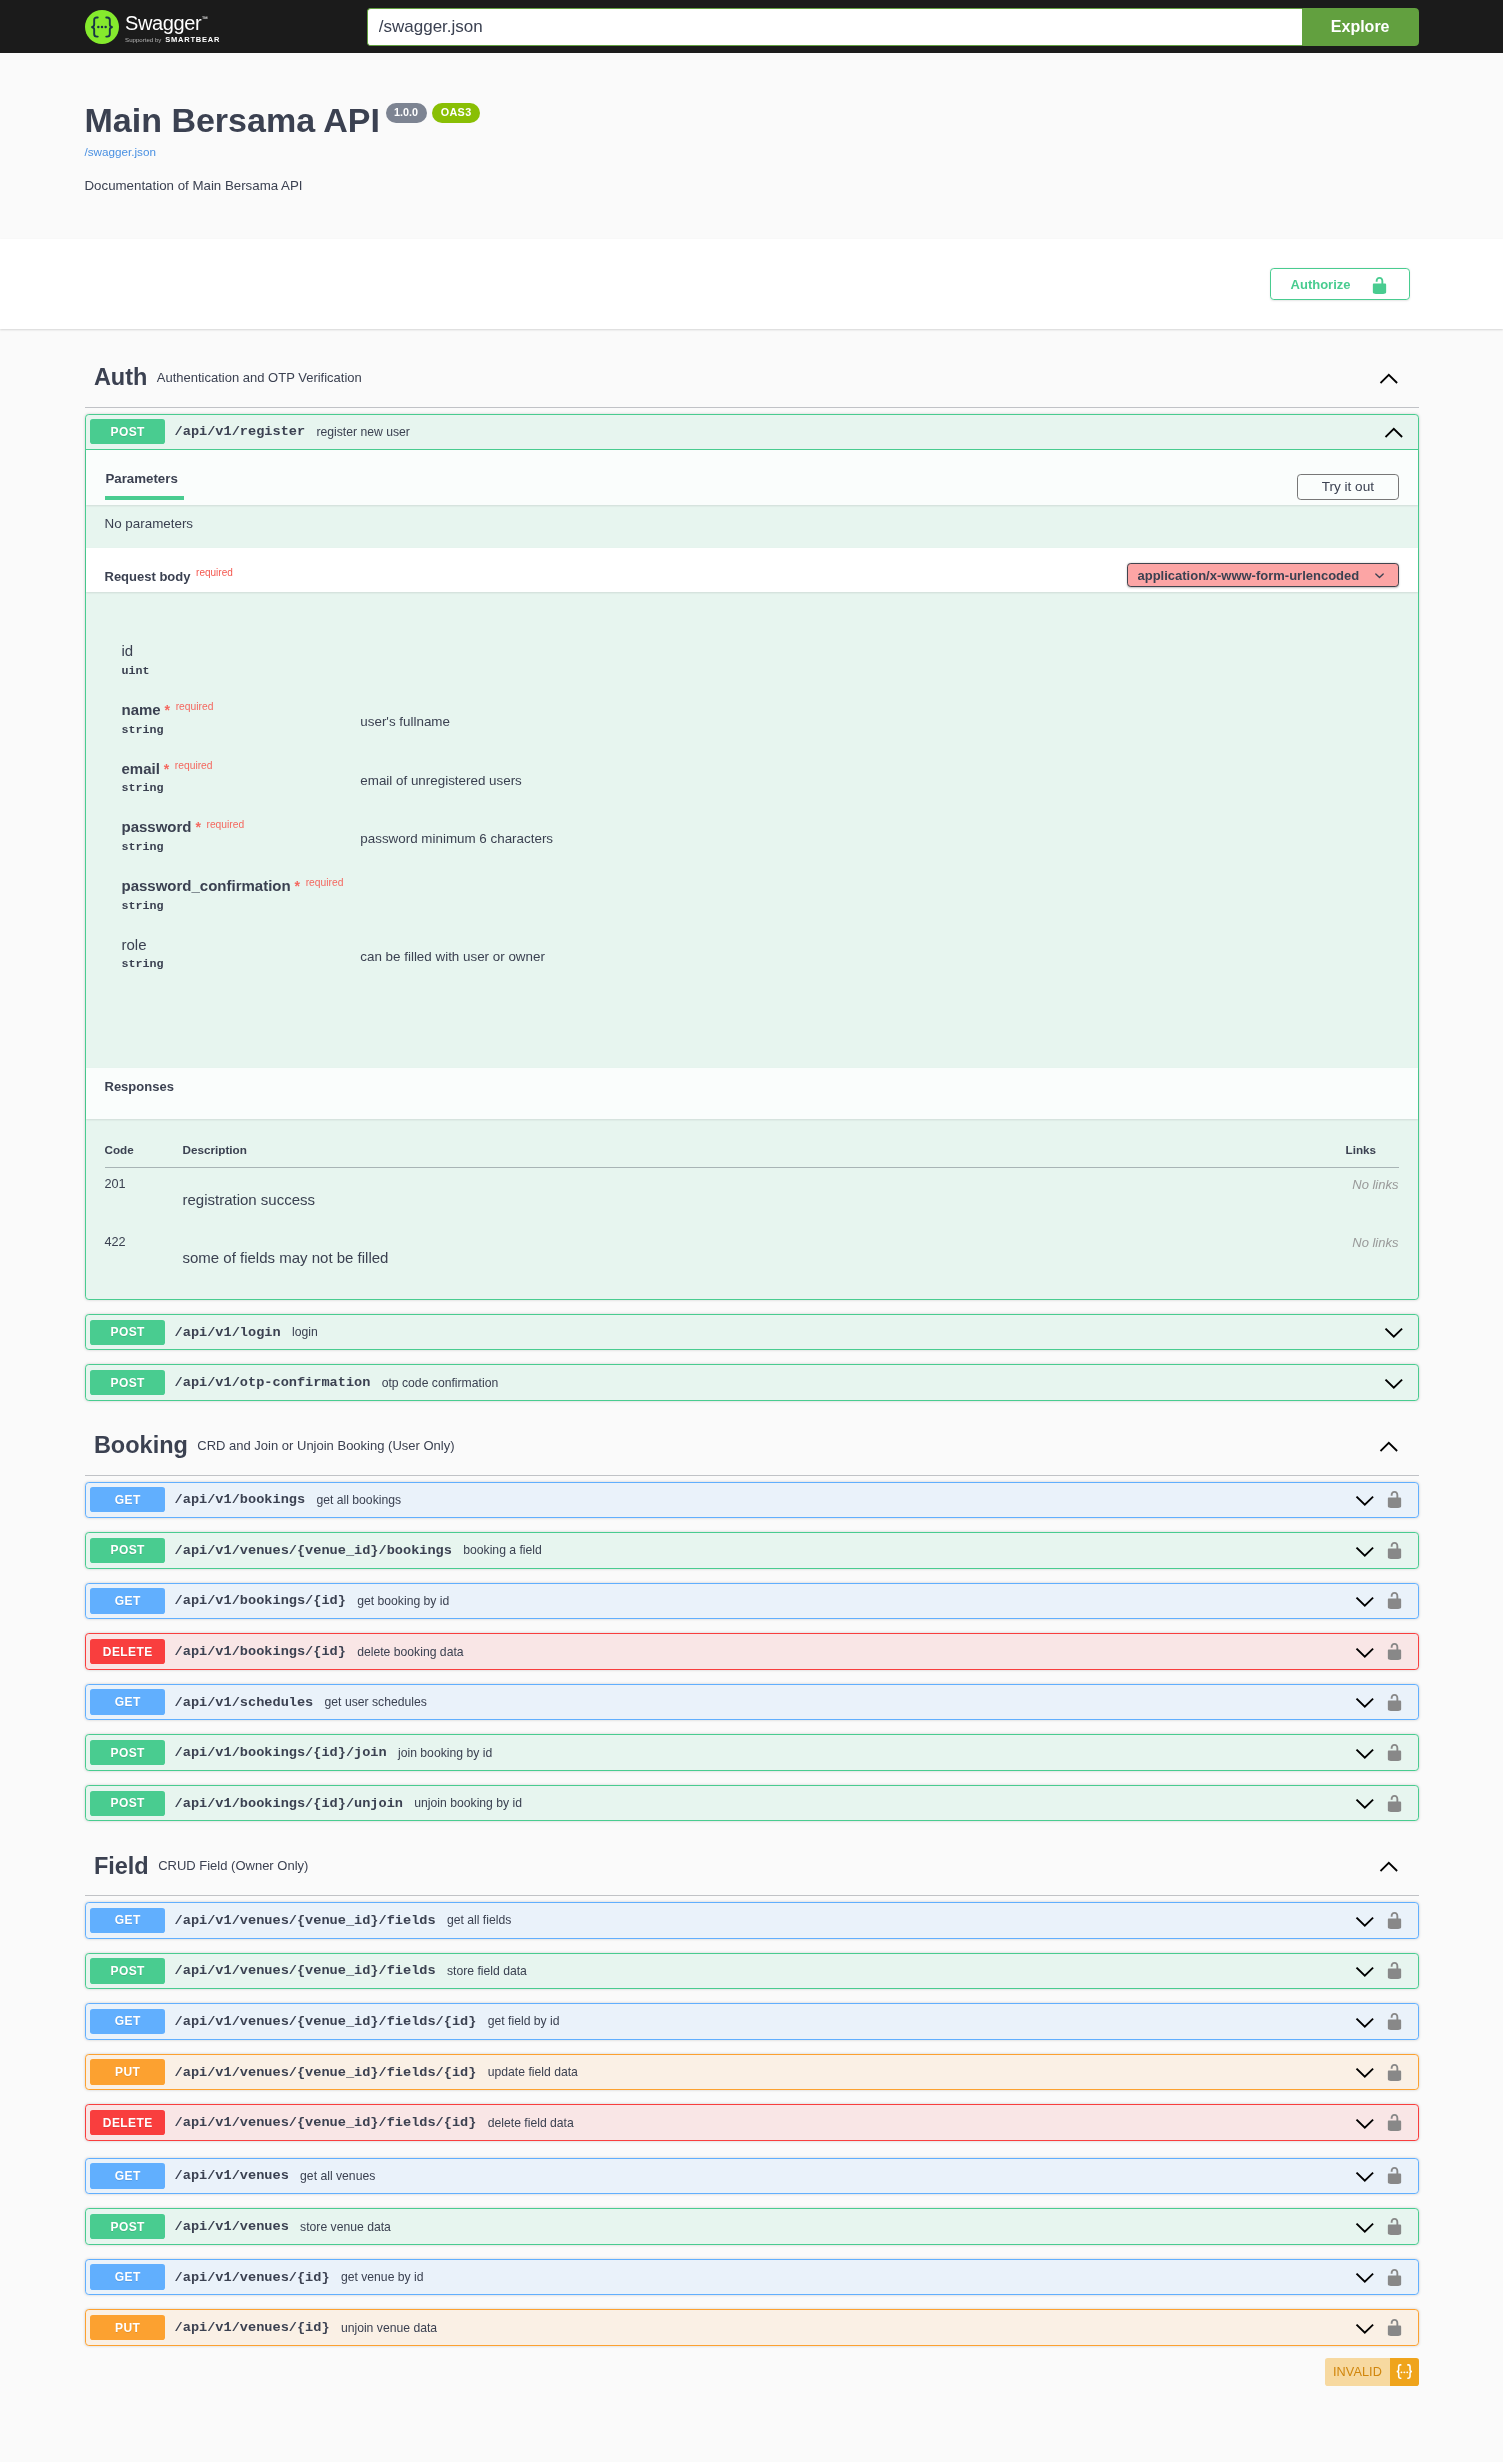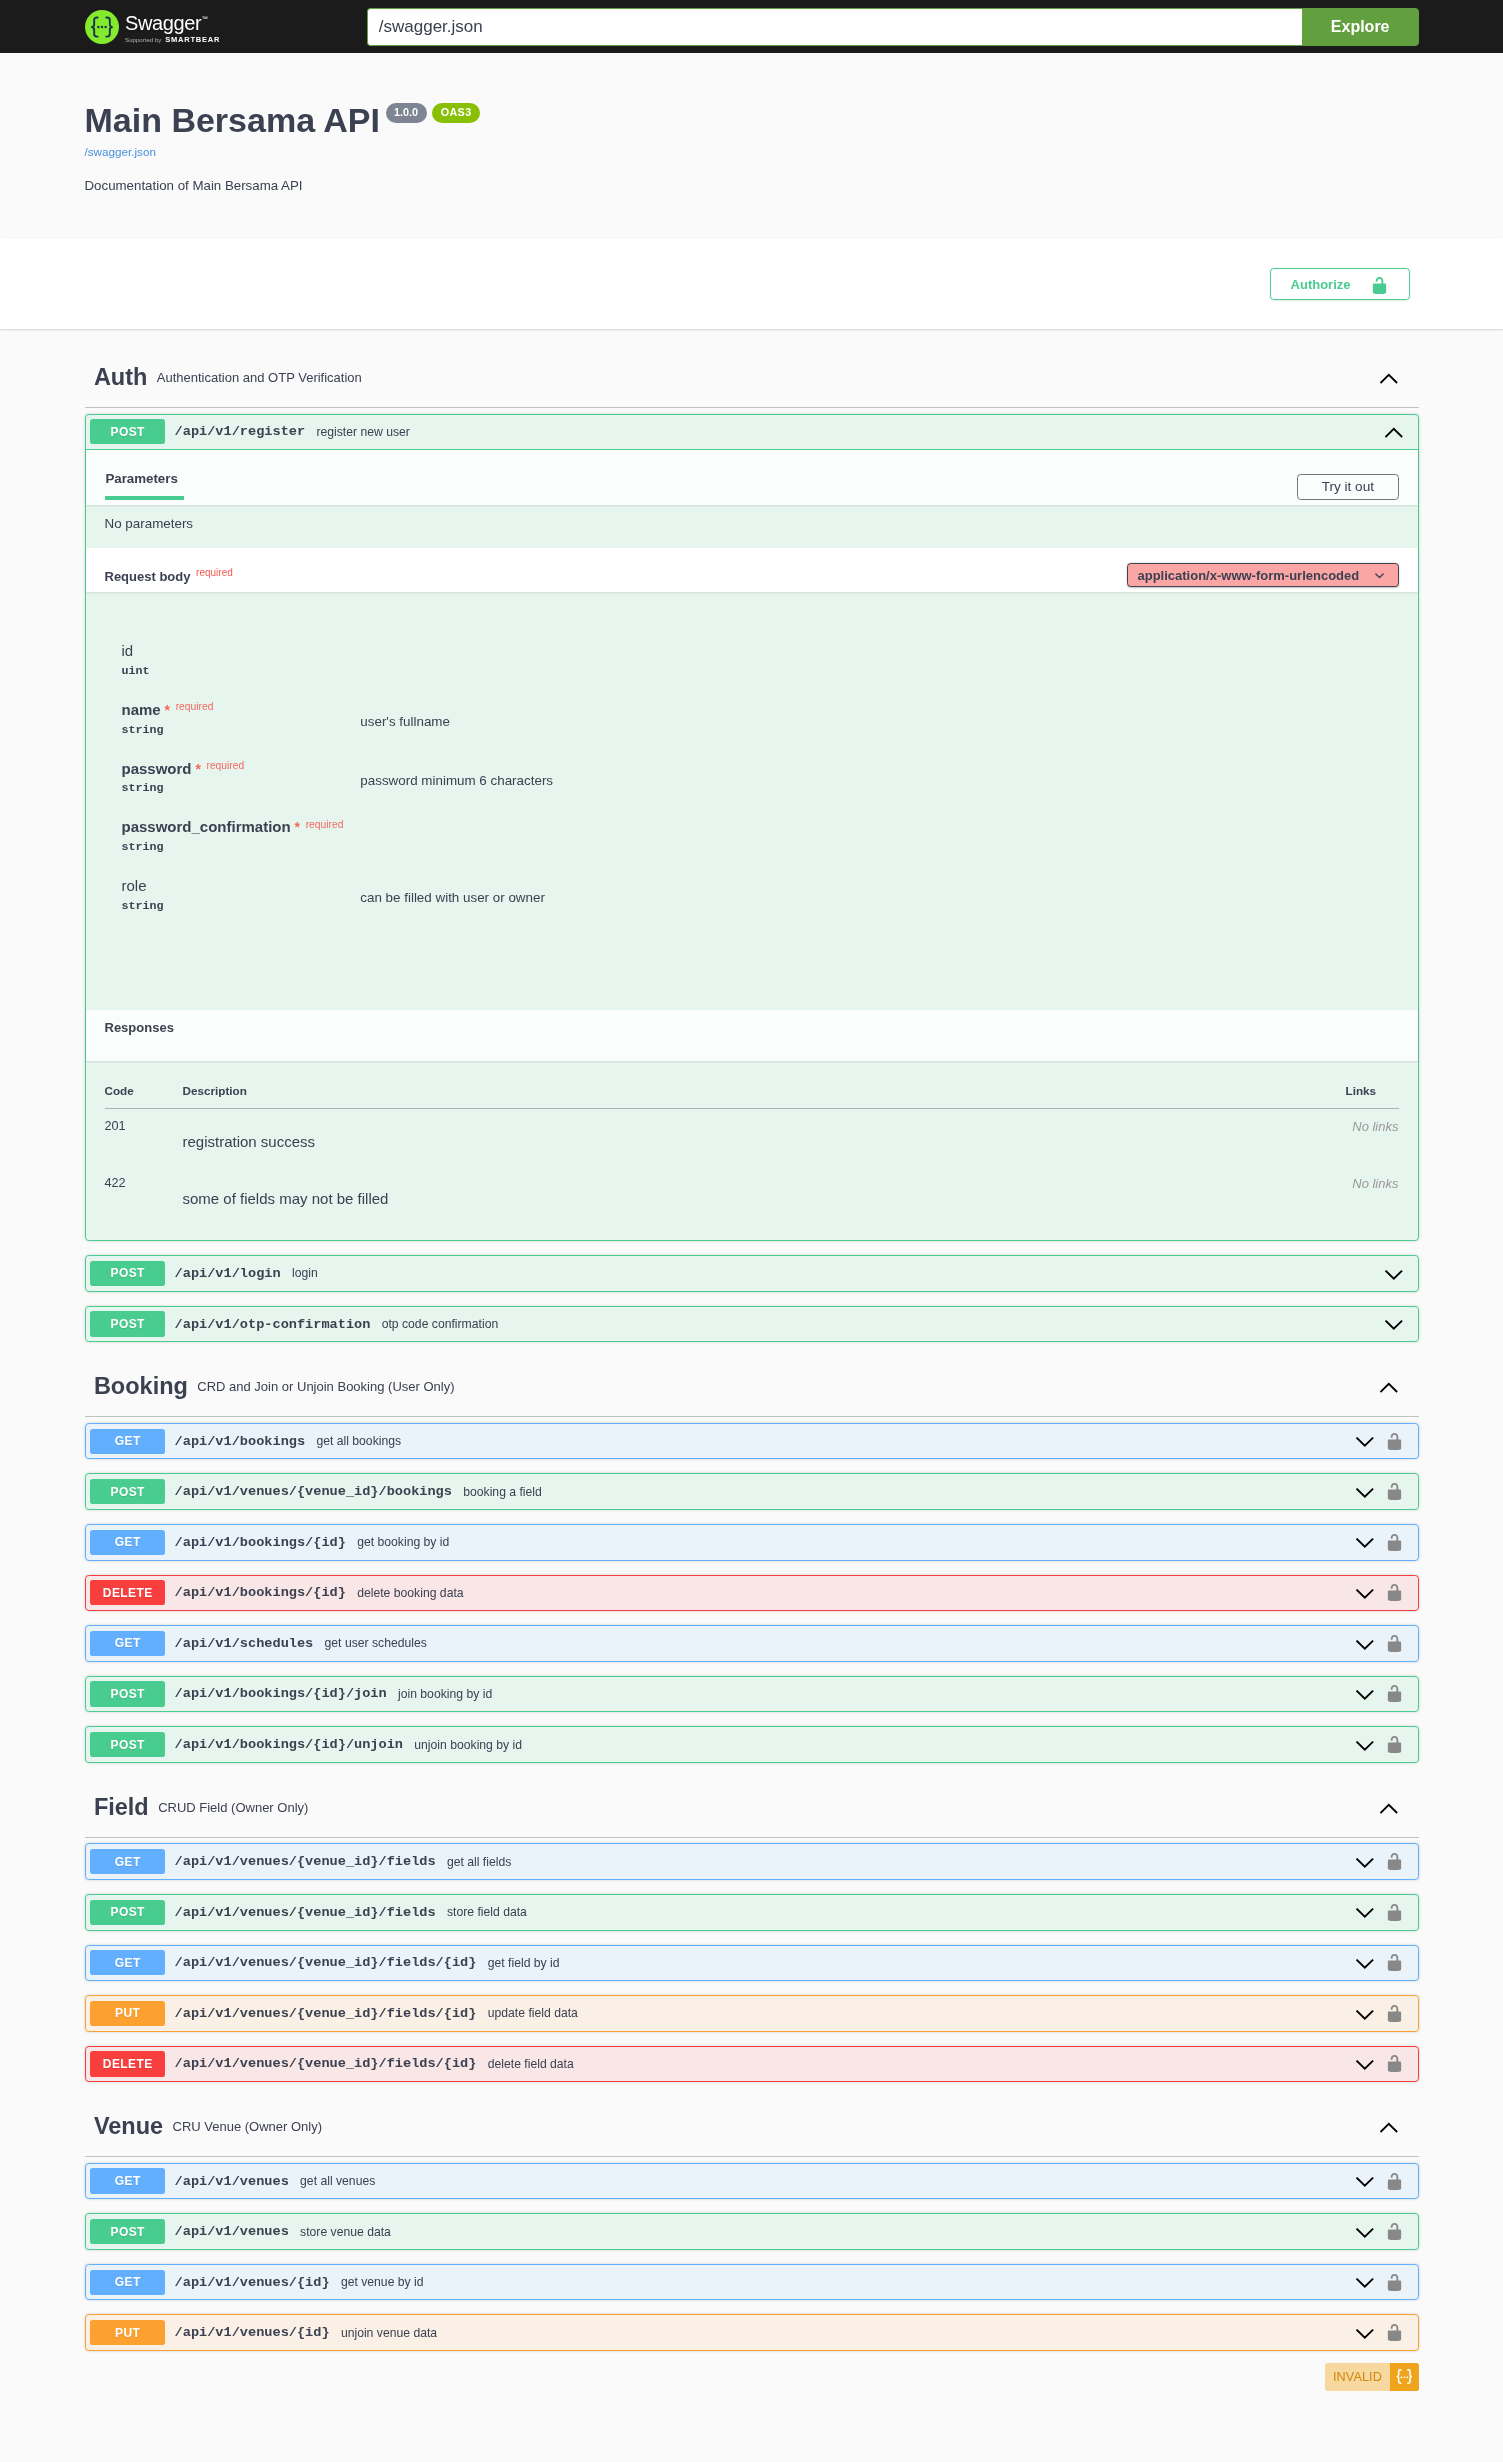--- a/index.html
+++ b/index.html
@@ -248,20 +248,29 @@
                           <div class="param-desc"></div>
                         </td>
                       </tr>
                       <tr class="prop-row">
                         <td class="col_name">
                           <div class="param-name-wrap required"><span class="param-name req">name</span><span class="star">&nbsp;*</span><span class="req-lbl">required</span></div>
                           <div class="param-type">string</div>
                         </td>
                         <td class="col_desc">
                           <div class="param-desc">user's fullname</div>
+                        </td>
+                      </tr>
+                      <tr class="prop-row">
+                        <td class="col_name">
+                          <div class="param-name-wrap required"><span class="param-name req">email</span><span class="star">&nbsp;*</span><span class="req-lbl">required</span></div>
+                          <div class="param-type">string</div>
+                        </td>
+                        <td class="col_desc">
+                          <div class="param-desc">email of unregistered users</div>
                         </td>
                       </tr>
                       <tr class="prop-row">
                         <td class="col_name">
                           <div class="param-name-wrap required"><span class="param-name req">password</span><span class="star">&nbsp;*</span><span class="req-lbl">required</span></div>
                           <div class="param-type">string</div>
                         </td>
                         <td class="col_desc">
                           <div class="param-desc">password minimum 6 characters</div>
                         </td>
@@ -598,31 +607,20 @@
                   <button class="authorization__btn">
                     <svg width="19" height="19" viewBox="0 0 20 20">
                       <path d="M15.8 8H14V5.6C14 2.703 12.665 1 10 1 7.334 1 6 2.703 6 5.6V6h2v-.801C8 3.754 8.797 3 10 3c1.203 0 2 .754 2 2.199V8H4c-.553 0-1 .646-1 1.199V17c0 .549.428 1.139.951 1.307l1.197.387C5.672 18.861 6.55 19 7.1 19h5.8c.549 0 1.428-.139 1.951-.307l1.196-.387c.524-.167.953-.757.953-1.306V9.199C17 8.646 16.352 8 15.8 8z"></path>
                     </svg>
                   </button>
                 </div>
               </div>
             </div>
           </div>
           <div class="opblock-tag-section is-open">
-            <h3 class="opblock-tag">
-              <a class="nostyle" href="#">
-                <span>Venue</span>
-              </a>
-              <small>CRU Venue (Owner Only)</small>
-              <button class="expand-operation">
-                <svg class="arrow" viewBox="0 0 20 20">
-                  <path fill="none" stroke="#000" stroke-width="1.7" stroke-linecap="square" stroke-linejoin="miter" d="M2.9 14.2 10 7.2l7.1 7"></path>
-                </svg>
-              </button>
-            </h3>
             <div class="opblock opblock-get">
               <div class="opblock-summary opblock-summary-get">
                 <span class="opblock-summary-method">GET</span>
                 <span class="opblock-summary-path">
                   <a class="nostyle" href="#"><span>/api/v1/venues</span></a>
                 </span>
                 <div class="opblock-summary-description">get all venues</div>
                 <div class="arrow-wrap">
                   <svg class="arrow" viewBox="0 0 20 20">
                     <path fill="none" stroke="#000" stroke-width="1.7" stroke-linecap="square" stroke-linejoin="miter" d="M2.9 7.6 10 14.6l7.1-7"></path>

